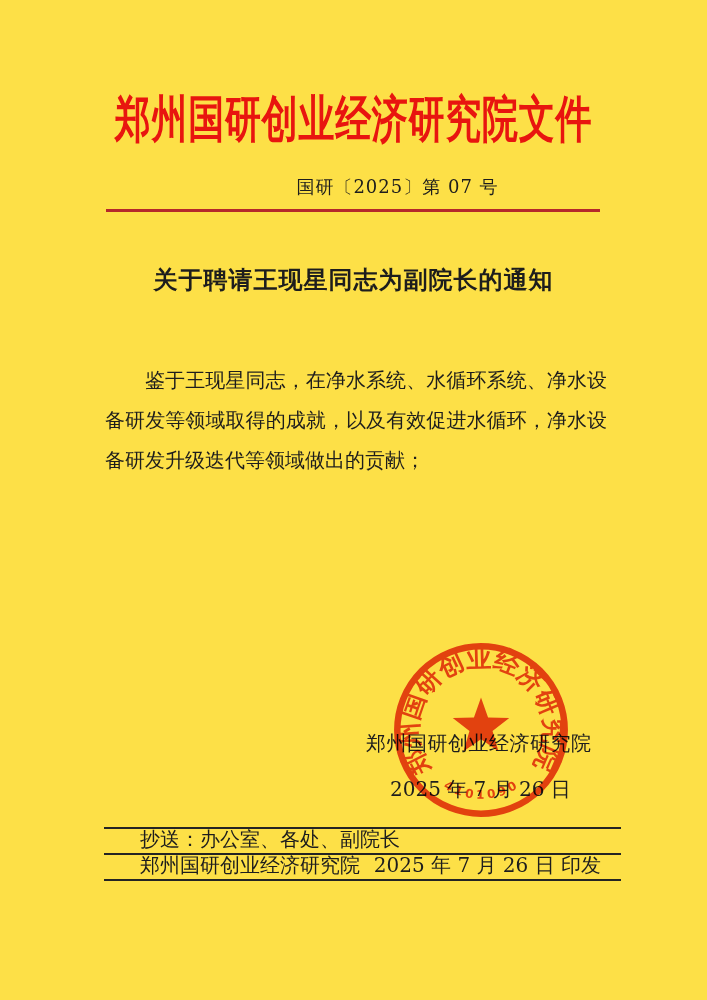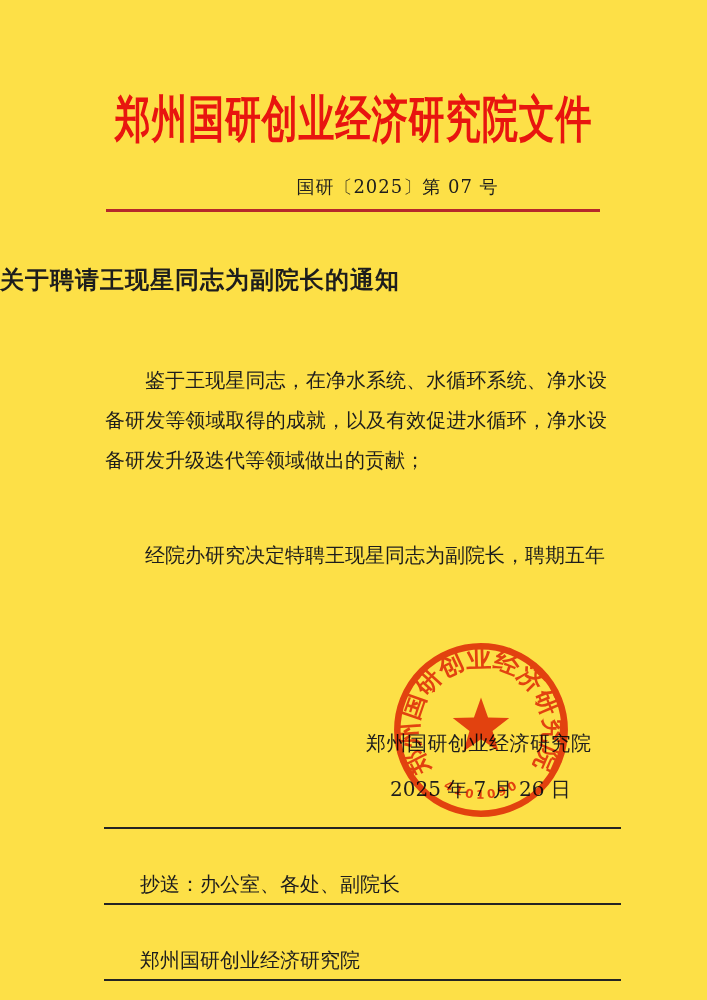--- a/index.html
+++ b/index.html
@@ -43,20 +43,21 @@
     left: 106px;
     width: 494px;
     height: 3px;
     background: #b5282b;
   }
   .doc-title {
     position: absolute;
     top: 264px;
     left: 0;
     width: 100%;
+    text-align: center;
     font-size: 24px;
     font-weight: bold;
     letter-spacing: 1px;
   }
   .body-text {
     position: absolute;
     top: 360px;
     left: 105px;
     width: 502px;
     font-size: 20px;
@@ -93,44 +94,42 @@
   .footer {
     position: absolute;
     left: 104px;
     top: 827px;
     width: 517px;
     font-size: 20px;
   }
   .footer-line { border-top: 2px solid #242424; height: 0; }
   .footer-row {
     display: flex;
-    align-items: flex-start;
-    height: 32px;
+    align-items: flex-end;
+    height: 24px;
     padding: 0 20px 0 36px;
     white-space: nowrap;
-    margin-top: 42px;
   }
   .footer-row.split { justify-content: space-between; }
 </style>
 </head>
 <body>
 
 <div class="page">
 
   <div class="header-title">郑州国研创业经济研究院文件</div>
 
   <div class="doc-number">国研〔2025〕第 07 号</div>
 
   <div class="red-rule"></div>
 
   <div class="doc-title">关于聘请王现星同志为副院长的通知</div>
 
   <div class="body-text">
     <p>鉴于王现星同志，在净水系统、水循环系统、净水设备研发等领域取得的成就，以及有效促进水循环，净水设备研发升级迭代等领域做出的贡献；</p>
-    <p>经院办研究决定特聘王现星同志为副院长，聘期五年</p>
   </div>
 
   <div class="sign-org">郑州国研创业经济研究院</div>
   <div class="sign-date">2025 年 7 月 26 日</div>
 
   <svg class="seal" viewBox="0 0 200 200" aria-hidden="true">
     <circle cx="100" cy="100" r="90" fill="none" stroke="#e23b25" stroke-width="7"></circle>
     <polygon fill="#e23b25" points="100,65 92.4,86.5 69.6,87.1 87.6,101 81.2,122.9 100,110 118.8,122.9 112.4,101 130.4,87.1 107.6,86.5"></polygon>
     <path id="seal-arc-top" d="M 47.9 143.7 A 68 68 0 1 1 152.1 143.7" fill="none"></path>
     <path id="seal-arc-bottom" d="M 57.6 160.6 A 74 74 0 0 0 142.4 160.6" fill="none"></path>
@@ -143,17 +142,18 @@
   </svg>
 
   <div class="footer">
     <div class="footer-line"></div>
     <div class="footer-row">
       <span>抄送：办公室、各处、副院长</span>
     </div>
     <div class="footer-line"></div>
     <div class="footer-row split">
       <span>郑州国研创业经济研究院</span>
+      <span>2025 年 7 月 26 日  印发</span>
     </div>
     <div class="footer-line"></div>
   </div>
 
 </div>
 
 </body></html>

